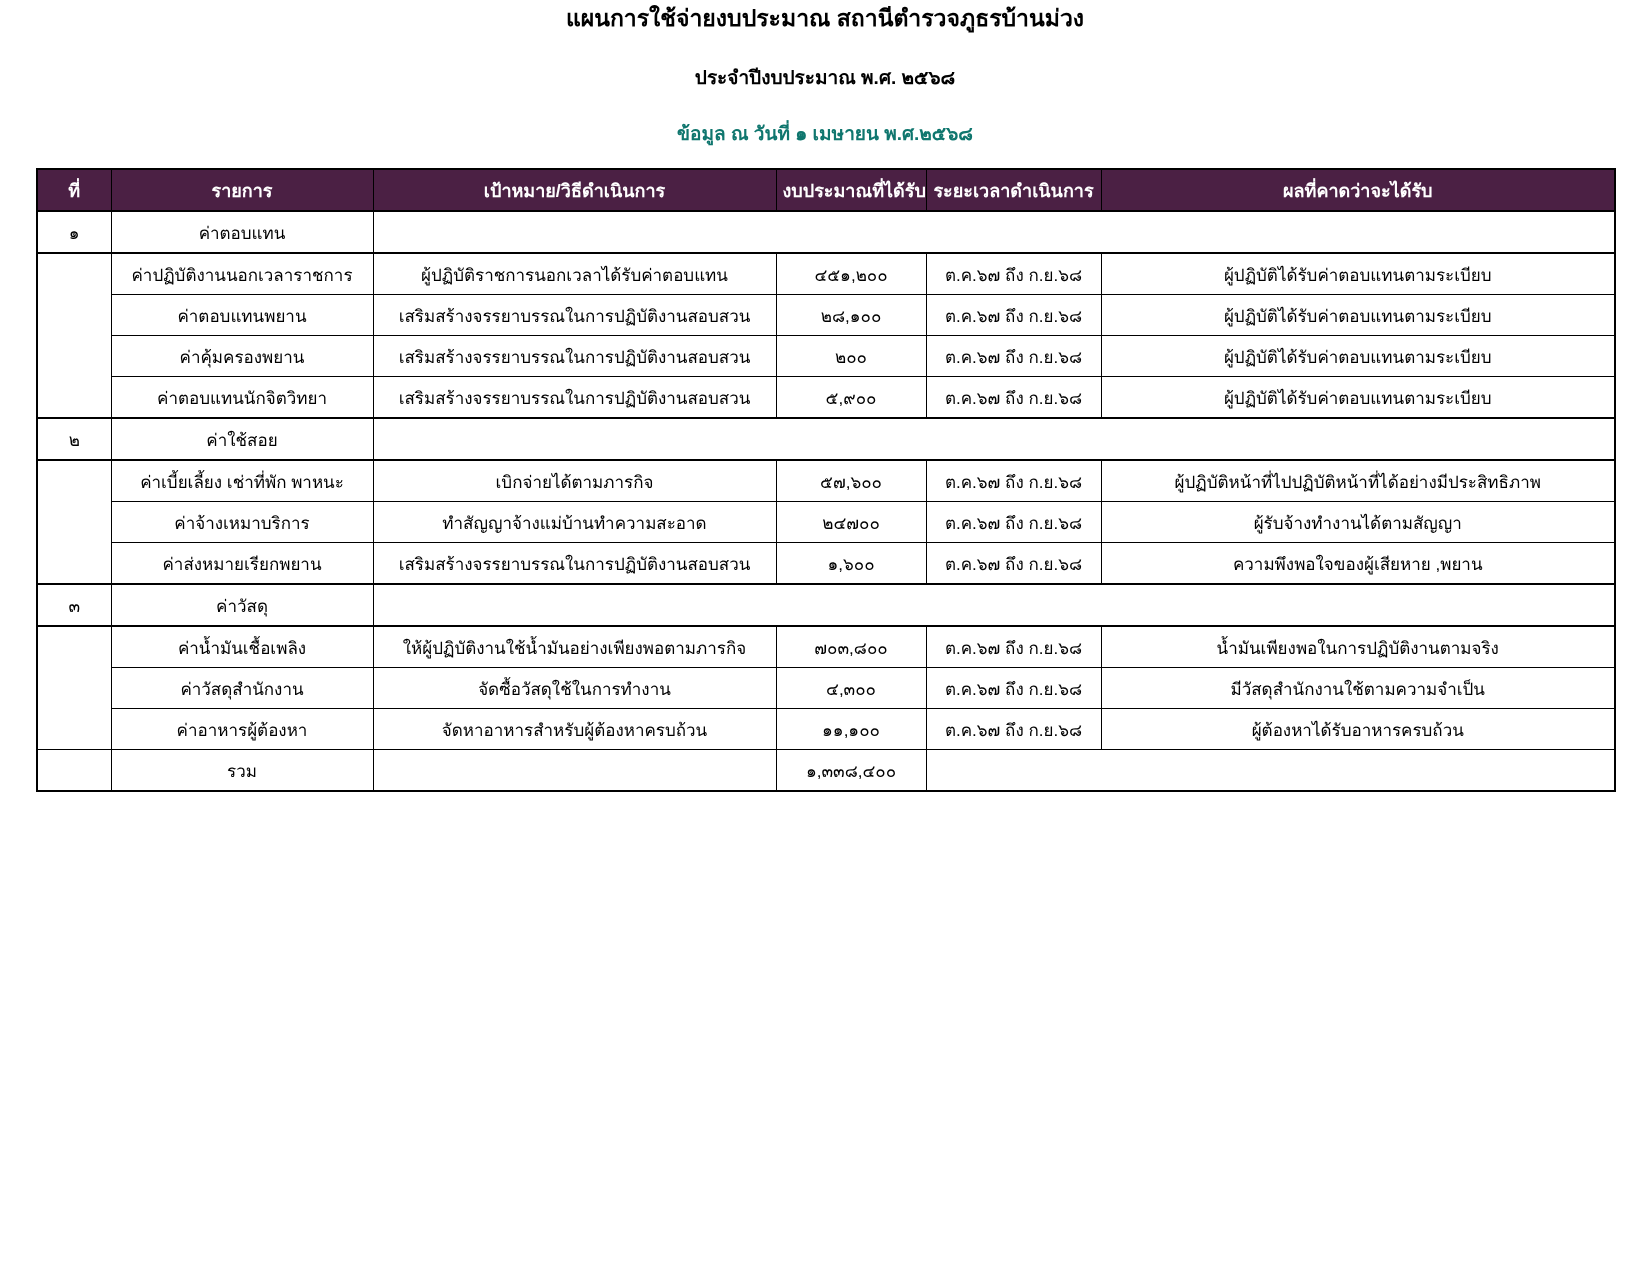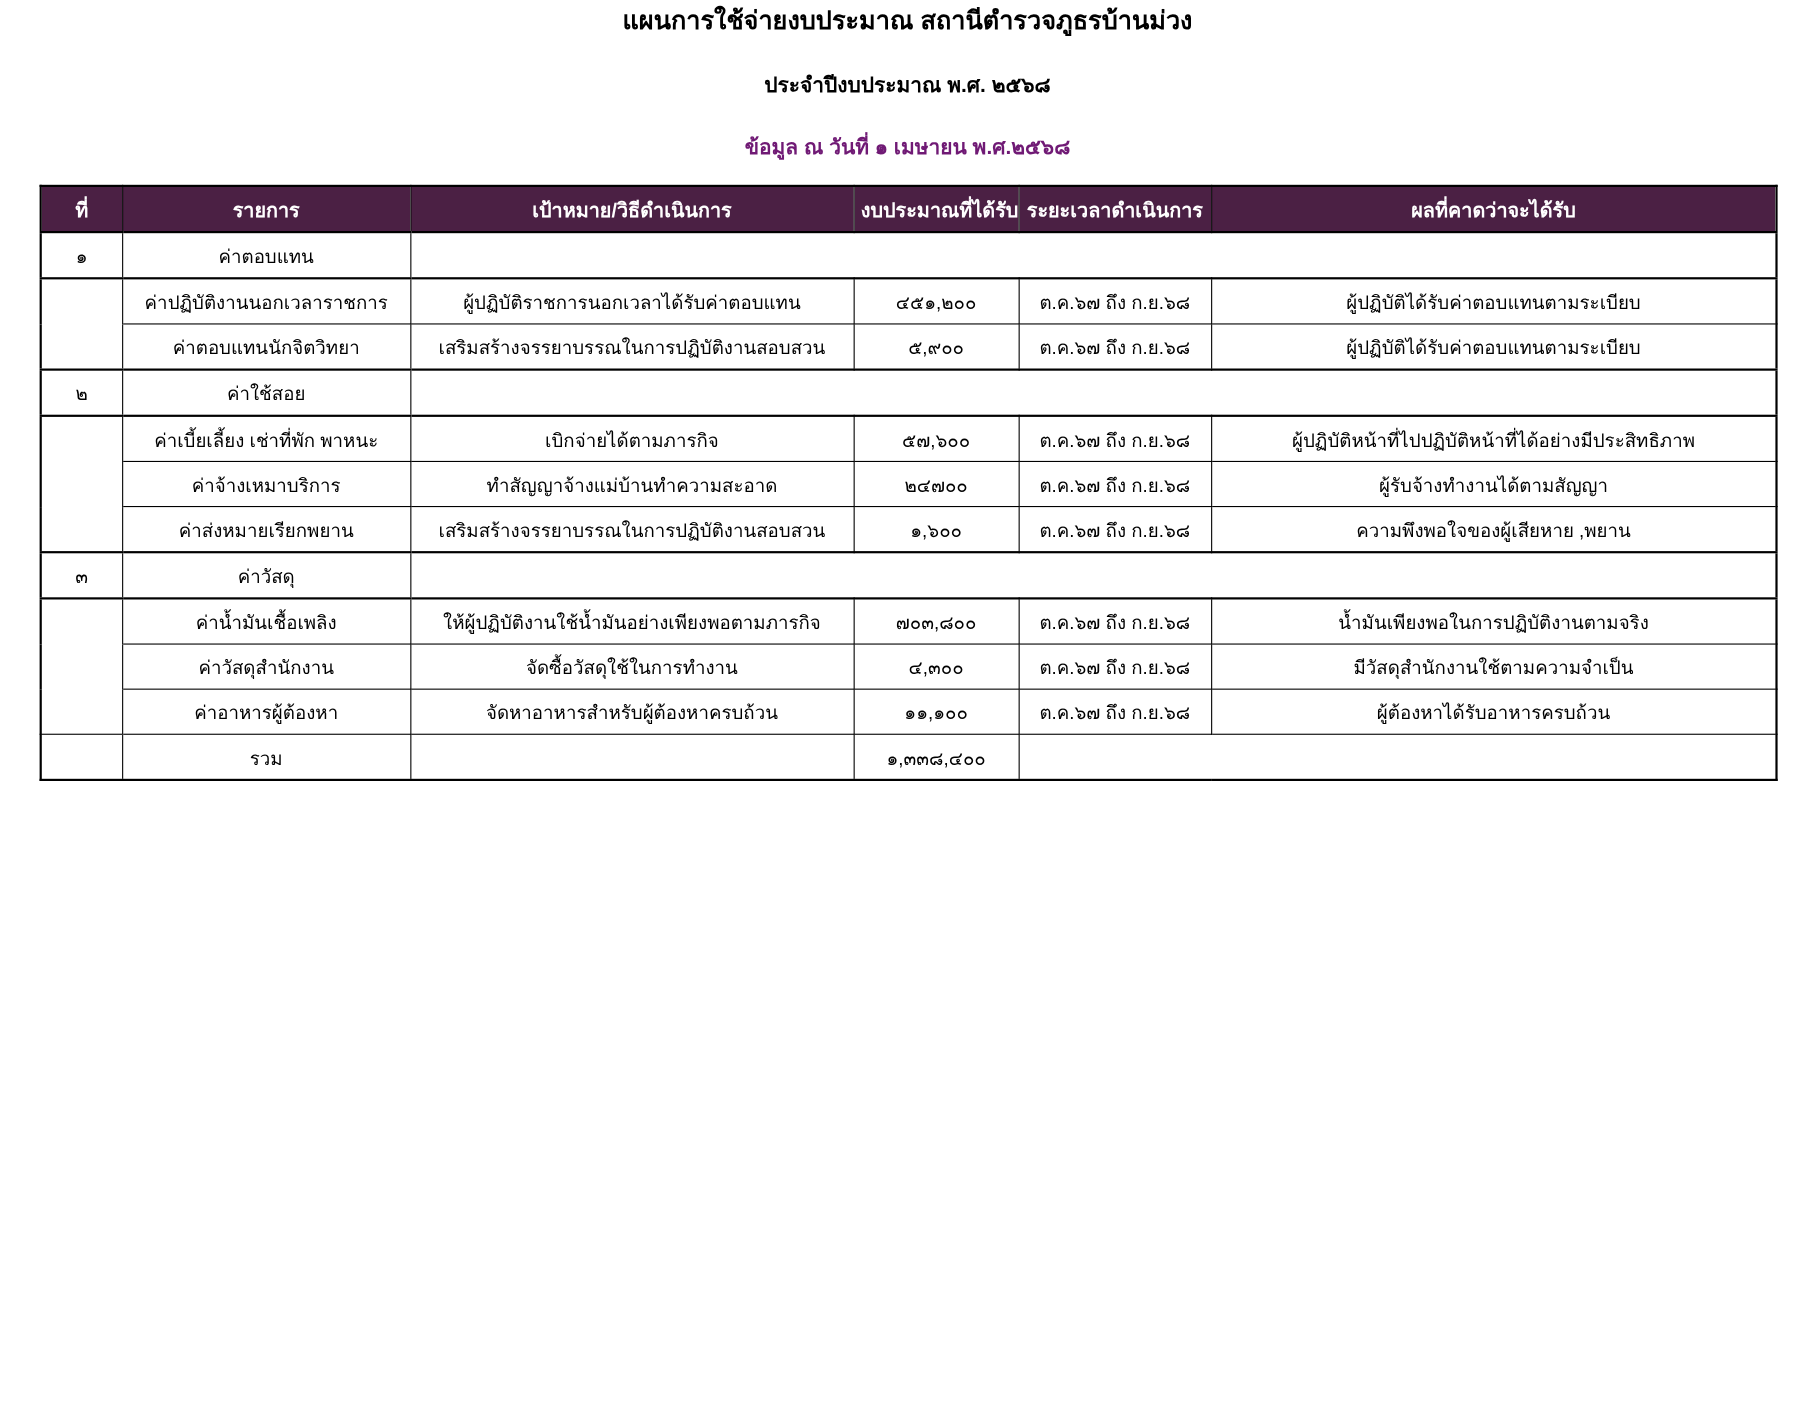--- a/index.html
+++ b/index.html
@@ -5,21 +5,21 @@
   html,body { margin:0; padding:0; }
   body {
     width:1650px; height:1275px;
     background:#ffffff;
     font-family:"Liberation Sans","DejaVu Sans",sans-serif;
     color:#000;
   }
   .titles { text-align:center; }
   .doc-title { font-size:23px; font-weight:bold; margin:0 0 26px 0; }
   .doc-subtitle { font-size:19px; font-weight:bold; margin:0 0 26px 0; }
-  .doc-asof { font-size:19px; font-weight:bold; color:#701a75; margin:0 0 20px 0; }
+  .doc-asof { font-size:19px; font-weight:bold; color:#0f766e; margin:0 0 20px 0; }
 
   table.budget {
     border-collapse:collapse;
     table-layout:fixed;
     width:1578px;
     margin-left:36px;
     border:2px solid #000;
   }
   .budget th, .budget td {
     border:1px solid #000;
@@ -79,20 +79,36 @@
     <tr class="section-row">
       <td class="c-no">๑</td>
       <td class="c-item">ค่าตอบแทน</td>
       <td class="c-span" colspan="4"></td>
     </tr>
     <tr class="item-row">
       <td class="c-no"></td>
       <td class="c-item">ค่าปฏิบัติงานนอกเวลาราชการ</td>
       <td class="c-method">ผู้ปฏิบัติราชการนอกเวลาได้รับค่าตอบแทน</td>
       <td class="c-budget">๔๕๑,๒๐๐</td>
+      <td class="c-period">ต.ค.๖๗ ถึง ก.ย.๖๘</td>
+      <td class="c-result">ผู้ปฏิบัติได้รับค่าตอบแทนตามระเบียบ</td>
+    </tr>
+    <tr class="item-row">
+      <td class="c-no"></td>
+      <td class="c-item">ค่าตอบแทนพยาน</td>
+      <td class="c-method">เสริมสร้างจรรยาบรรณในการปฏิบัติงานสอบสวน</td>
+      <td class="c-budget">๒๘,๑๐๐</td>
+      <td class="c-period">ต.ค.๖๗ ถึง ก.ย.๖๘</td>
+      <td class="c-result">ผู้ปฏิบัติได้รับค่าตอบแทนตามระเบียบ</td>
+    </tr>
+    <tr class="item-row">
+      <td class="c-no"></td>
+      <td class="c-item">ค่าคุ้มครองพยาน</td>
+      <td class="c-method">เสริมสร้างจรรยาบรรณในการปฏิบัติงานสอบสวน</td>
+      <td class="c-budget">๒๐๐</td>
       <td class="c-period">ต.ค.๖๗ ถึง ก.ย.๖๘</td>
       <td class="c-result">ผู้ปฏิบัติได้รับค่าตอบแทนตามระเบียบ</td>
     </tr>
     <tr class="item-row">
       <td class="c-no"></td>
       <td class="c-item">ค่าตอบแทนนักจิตวิทยา</td>
       <td class="c-method">เสริมสร้างจรรยาบรรณในการปฏิบัติงานสอบสวน</td>
       <td class="c-budget">๕,๙๐๐</td>
       <td class="c-period">ต.ค.๖๗ ถึง ก.ย.๖๘</td>
       <td class="c-result">ผู้ปฏิบัติได้รับค่าตอบแทนตามระเบียบ</td>

